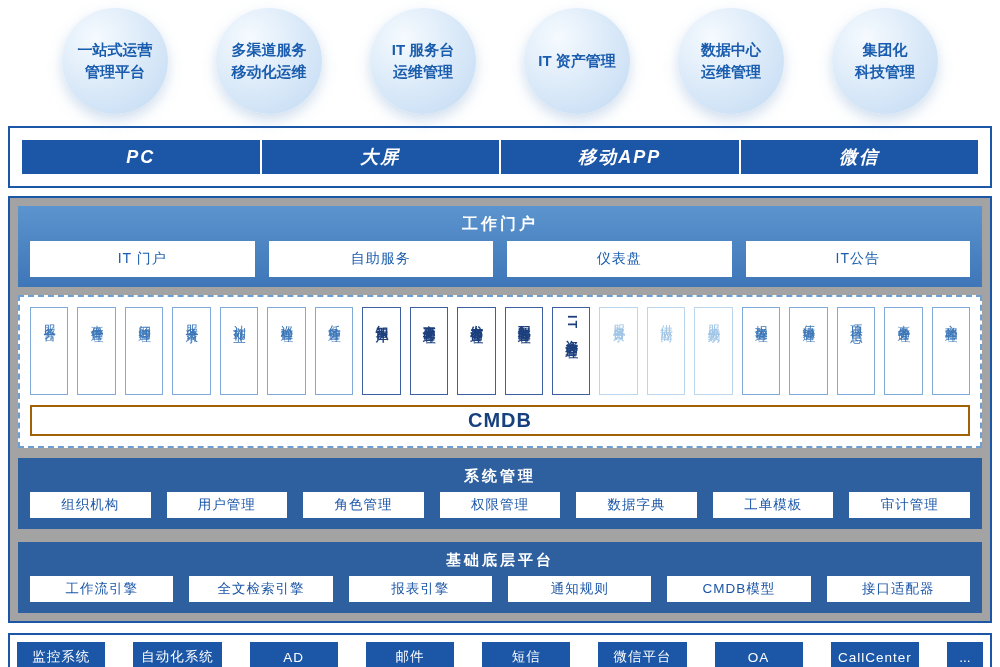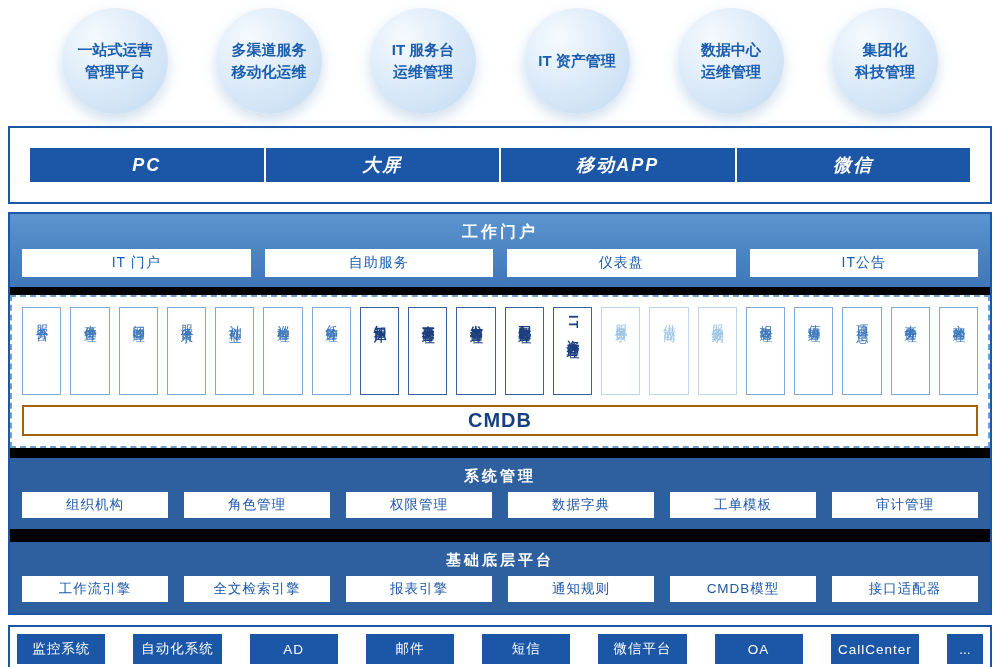--- a/index.html
+++ b/index.html
@@ -8,31 +8,31 @@
 
   
   .bubbles { height:122px; display:flex; align-items:center; justify-content:space-between; padding:4px 62px; }
   .bubble { width:106px; height:106px; border-radius:50%;
             background: radial-gradient(circle at 32% 28%, #f5fafe 0%, #ddebf9 45%, #c2daf3 100%);
             box-shadow: 0 6px 14px rgba(120,160,205,.35);
             display:flex; align-items:center; justify-content:center; text-align:center; }
   .bubble span { color:#1a5cad; font-weight:bold; font-size:15px; line-height:1.45; white-space:pre-line; }
 
   
-  .channels { margin:4px 8px 0; border:2px solid #1b56a7; padding:20px; display:flex; gap:2px; background:#fff; }
+  .channels { margin:4px 8px 0; border:2px solid #1b56a7; padding:12px; display:flex; gap:2px; background:#fff; }
   .chan { flex:1; height:34px; background:#1b56a7; color:#ffffff; display:flex; align-items:center; justify-content:center;
           font-size:18px; font-weight:bold; font-style:italic; letter-spacing:2px; }
 
   
-  .main { margin:8px 8px 0; border:2px solid #1b56a7; padding:0; background:#000000; }
+  .main { margin:8px 8px 0; border:2px solid #1b56a7; padding:8px; background:#a3a3a3; }
 
   .portal { background:linear-gradient(180deg,#5b94ce,#3e76b8); padding:8px 12px 10px; }
   .portal-title { text-align:center; color:#ffffff; font-weight:bold; font-size:16px; line-height:20px; letter-spacing:3px; margin-bottom:7px; }
   .portal-items { display:flex; gap:14px; }
-  .portal-item { flex:1; height:28px; background:#ffffff; display:flex; align-items:center; justify-content:center;
+  .portal-item { flex:1; height:36px; background:#ffffff; display:flex; align-items:center; justify-content:center;
                  color:#1a5cad; font-size:14px; letter-spacing:1px; }
 
   
   .modules { margin-top:8px; border:2px dashed #6d9fd3; padding:10px; background:#fff; }
   .module-row { display:flex; gap:9px; }
   .module { flex:1; height:88px; border:1px solid #7fa9d6; background:#fff; display:flex; justify-content:center; }
   .module span { writing-mode:vertical-lr; text-orientation:mixed; padding-top:7px; font-size:12.5px; letter-spacing:2px; color:#3a76b8; }
   .module.strong { border-color:#3c5fa0; }
   .module.strong span { color:#1c3f7e; font-weight:bold; }
   .module.light { border-color:#bcd6ee; }
@@ -167,20 +167,21 @@
             <span>文档管理</span>
           </div>
       </div>
       <div class="cmdb">CMDB</div>
     </div>
 
     <div class="section">
       <div class="section-title">系统管理</div>
       <div class="section-items">
         <div class="section-item">组织机构</div>
+        <div class="section-item">用户管理</div>
         <div class="section-item">角色管理</div>
         <div class="section-item">权限管理</div>
         <div class="section-item">数据字典</div>
         <div class="section-item">工单模板</div>
         <div class="section-item">审计管理</div>
       </div>
     </div>
 
     <div class="section platform">
       <div class="section-title">基础底层平台</div>

